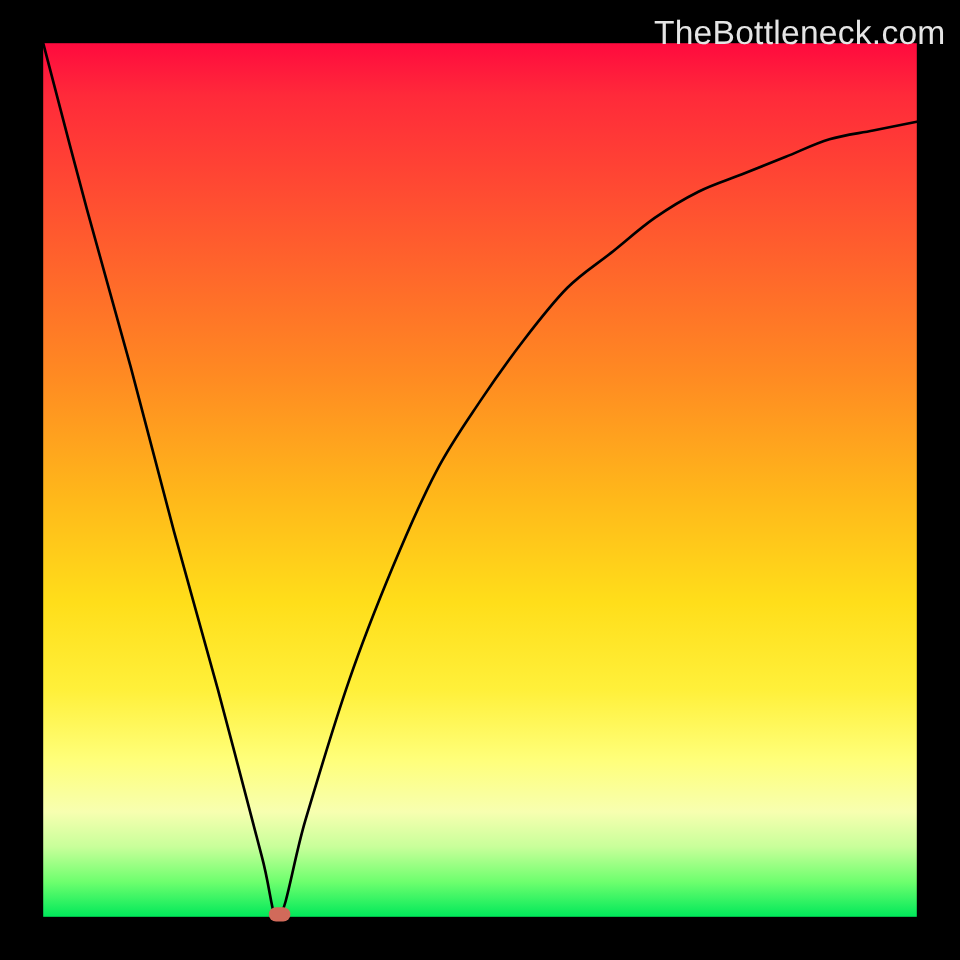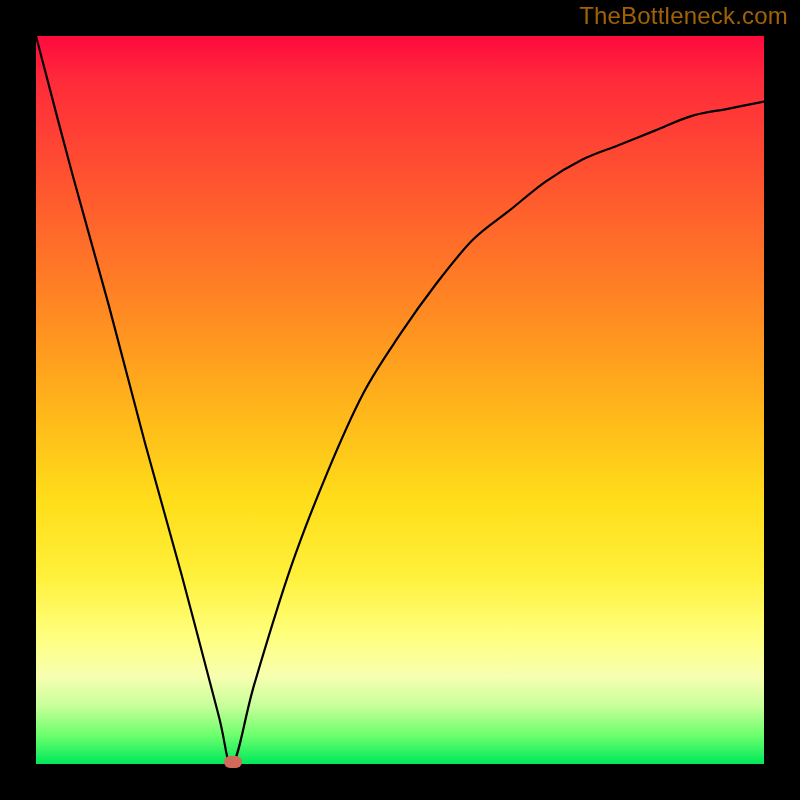--- a/index.html
+++ b/index.html
@@ -35,24 +35,24 @@
       #fff03a 74%,
       #ffff7a 82%,
       #f7ffb0 88%,
       #c8ff9a 92%,
       #6eff6e 96%,
       #00e85a 100%
     );
   }
   .watermark {
     position: absolute;
-    top: 2px;
+    top: 12px;
     right: 12px;
-    color: #a16207;
-    font-size: 24px;
+    color: #e5e5e5;
+    font-size: 28px;
     font-weight: 500;
     letter-spacing: 0.2px;
     user-select: none;
   }
   svg.curve {
     position: absolute;
     left: 0;
     top: 0;
     width: 728px;
     height: 728px;

